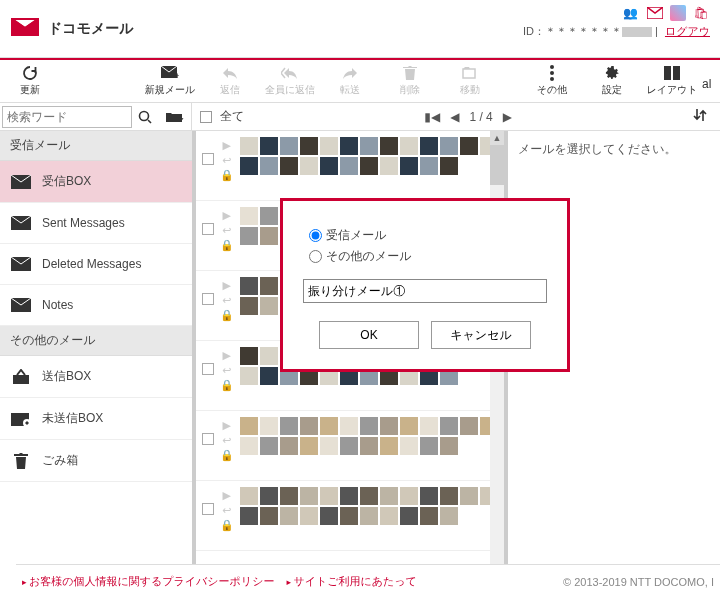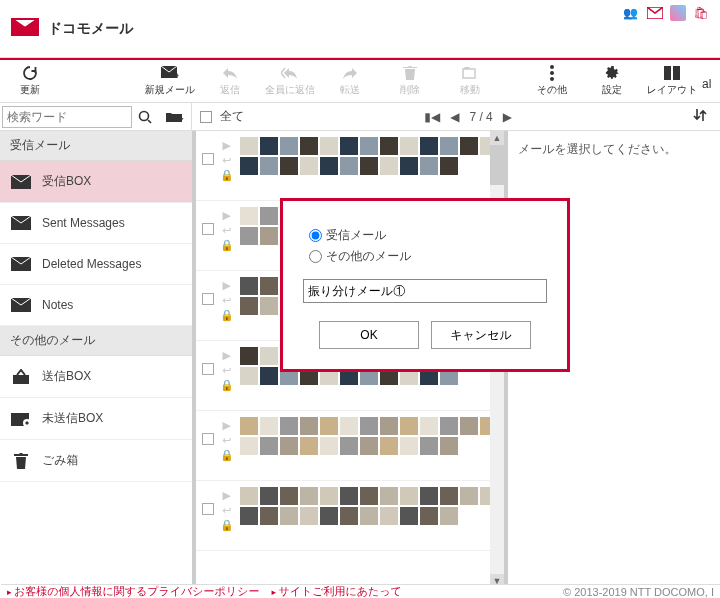--- a/index.html
+++ b/index.html
@@ -47,21 +47,21 @@
 .scroll-up,.scroll-down{width:14px;height:14px;background:#ddd;position:absolute;font-size:9px;display:flex;align-items:center;justify-content:center;color:#666}
 .scroll-up{top:0}.scroll-down{bottom:0}
 .modal-overlay{position:absolute;inset:0;display:flex;align-items:center;justify-content:center;pointer-events:none}
 .modal{pointer-events:auto;position:absolute;left:280px;top:198px;width:290px;background:#fff;border:3px solid #cc0033;padding:22px 20px 20px}
 .modal-title{font-size:13px;margin-bottom:14px}
 .radio-line{font-size:12px;margin:4px 0 4px 6px;display:flex;align-items:center;gap:4px}
 .radio-line input{margin:0}
 .folder-input{width:100%;height:24px;border:1px solid #888;padding:0 4px;font-size:12px;margin-top:10px}
 .modal-buttons{display:flex;justify-content:center;gap:12px;margin-top:18px}
 .modal-buttons button{width:100px;height:28px;border:1px solid #999;background:#fff;font-size:12px;cursor:pointer}
-.footer{position:absolute;bottom:0;left:1px;right:0;height:14px;border-top:1px solid #ddd;display:flex;align-items:center;font-size:11px;padding:0 6px;background:#fff}
+.footer{position:absolute;bottom:0;left:16px;right:0;height:34px;border-top:1px solid #ddd;display:flex;align-items:center;font-size:11px;padding:0 6px;background:#fff}
 .footer .flink{color:#cc0033;margin-right:12px}
 .footer .flink::before{content:"▸ ";color:#cc0033;font-size:9px}
 .footer .copy{margin-left:auto;color:#888}
 </style>
 </head>
 <body>
 
 <div class="header">
   <div class="logo-wrap">
     <span class="logo-icon">
@@ -78,20 +78,25 @@
       <span style="color:#cc0033">👥</span>
       <span>
           <svg width="16" height="12" viewBox="0 0 16 12">
             <rect width="16" height="12" fill="none" stroke="#cc0033" stroke-width="1.5"></rect>
             <path d="M0 0l8 6 8-6" fill="none" stroke="#cc0033" stroke-width="1.5"></path>
           </svg>
         </span>
       <span style="background:linear-gradient(45deg,#f7a,#7cf);width:16px;height:16px;border-radius:2px"></span>
       <span style="color:#cc0033">🛍</span>
     </div>
+    <div class="id-line">
+      <span>ID：</span><span>＊＊＊＊＊＊＊</span><span style="background:#ccc;display:inline-block;width:30px;height:10px;vertical-align:middle"></span>
+      <span> | </span>
+      <a href="#">ログアウ</a>
+    </div>
   </div>
 </div>
 
 <div class="toolbar">
   <div class="tb-item">
       <span class="ico">
         <svg width="16" height="16" viewBox="0 0 16 16">
           <path d="M8 2a6 6 0 1 0 5.5 3.6L12 7M13.5 2v4h-4" fill="none" stroke="#333" stroke-width="1.8"></path>
         </svg>
       </span>
@@ -194,21 +199,21 @@
         <path fill="#333" d="M1 3h5l1 1h10v8H1z"></path>
         <path d="M14 8l2 3 2-3" fill="none" stroke="#333"></path>
       </svg>
     </div>
   <div class="list-head">
     <span class="sel-all"></span>
     <span>全て</span>
     <div class="pager-mid">
       <span class="arrow">▮◀</span>
       <span class="arrow">◀</span>
-      <span>7 / 4</span>
+      <span>1 / 4</span>
       <span class="arrow">▶</span>
     </div>
     <span class="sort-btn"><svg width="16" height="14" viewBox="0 0 16 14">
           <path d="M5 1v10M2 8l3 3 3-3M11 13V3m-3 3l3-3 3 3" stroke="#333" fill="none" stroke-width="1.6"></path>
         </svg></span>
   </div>
 </div>
 
 <div class="body-wrap">
   <div class="sidebar">

